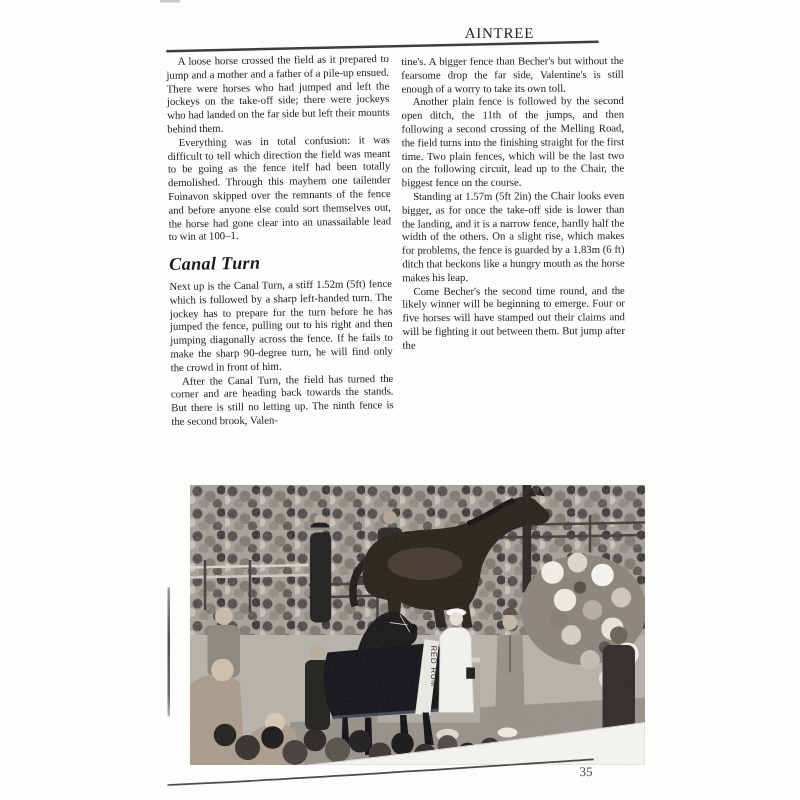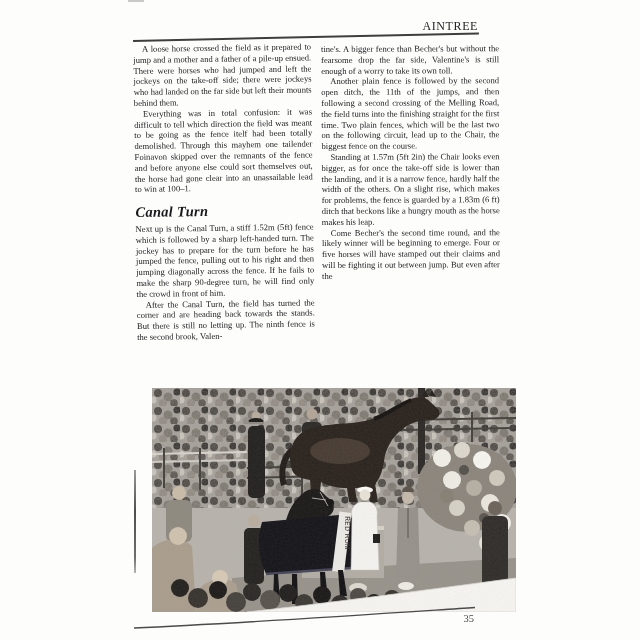--- a/index.html
+++ b/index.html
@@ -1,19 +1,19 @@
 <!DOCTYPE html>
 <html><head>
 <meta charset="utf-8">
 <style>
   html,body{margin:0;padding:0;background:#ffffff;}
   .canvas{position:relative;width:640px;height:640px;background:#fdfdfc;overflow:hidden;
           font-family:"Liberation Serif", serif;color:#1b1b1d;}
   
-  .running-head{position:absolute;left:321px;top:19px;width:157px;text-align:right;
+  .running-head{position:absolute;left:321px;top:19px;width:157px;text-align:center;
                 font-size:12px;letter-spacing:.6px;color:#242426;}
   .head-rule{position:absolute;left:133px;top:40px;width:346px;height:1.6px;background:#3e3e3e;
              transform:rotate(-1.25deg);transform-origin:left center;}
   .speck{position:absolute;left:128px;top:0;width:16px;height:2px;background:#c9c9c9;}
   
   .col{position:absolute;top:44px;width:178px;font-size:8.6px;line-height:10.8px;
        text-align:justify;}
   .col p{margin:0;}
   .col p.ind{text-indent:9px;}
   .col1{left:133px;transform:rotate(-0.8deg);transform-origin:top left;}
@@ -47,21 +47,21 @@
     <p class="ind">Everything was in total confusion: it was difficult to tell which direction the field was meant to be going as the fence itelf had been totally demolished. Through this mayhem one tailender Foinavon skipped over the remnants of the fence and before anyone else could sort themselves out, the horse had gone clear into an unassailable lead to win at 100–1.</p>
     <h2>Canal Turn</h2>
     <p>Next up is the Canal Turn, a stiff 1.52m (5ft) fence which is followed by a sharp left-handed turn. The jockey has to prepare for the turn before he has jumped the fence, pulling out to his right and then jumping diagonally across the fence. If he fails to make the sharp 90-degree turn, he will find only the crowd in front of him.</p>
     <p class="ind">After the Canal Turn, the field has turned the corner and are heading back towards the stands. But there is still no letting up. The ninth fence is the second brook, Valen-</p>
   </div>
 
   <div class="col col2">
     <p>tine's. A bigger fence than Becher's but without the fearsome drop the far side, Valentine's is still enough of a worry to take its own toll.</p>
     <p class="ind">Another plain fence is followed by the second open ditch, the 11th of the jumps, and then following a second crossing of the Melling Road, the field turns into the finishing straight for the first time. Two plain fences, which will be the last two on the following circuit, lead up to the Chair, the biggest fence on the course.</p>
     <p class="ind">Standing at 1.57m (5ft 2in) the Chair looks even bigger, as for once the take-off side is lower than the landing, and it is a narrow fence, hardly half the width of the others. On a slight rise, which makes for problems, the fence is guarded by a 1.83m (6 ft) ditch that beckons like a hungry mouth as the horse makes his leap.</p>
-    <p class="ind">Come Becher's the second time round, and the likely winner will be beginning to emerge. Four or five horses will have stamped out their claims and will be fighting it out between jump. But even after the</p>
+    <p class="ind">Come Becher's the second time round, and the likely winner will be beginning to emerge. Four or five horses will have stamped out their claims and will be fighting it out between them. But jump after the</p>
   </div>
 
   <figure class="photo">
     <svg viewBox="0 0 364 224" width="364" height="224" xmlns="http://www.w3.org/2000/svg">
       <defs>
         <pattern id="heads" width="28" height="18" patternUnits="userSpaceOnUse">
           <rect width="28" height="18" fill="#a49f98"></rect>
           <circle cx="6" cy="5" r="4" fill="#46413c"></circle>
           <circle cx="16" cy="9" r="4.5" fill="#7a746c"></circle>
           <circle cx="25" cy="4" r="3.6" fill="#2e2b28"></circle>

